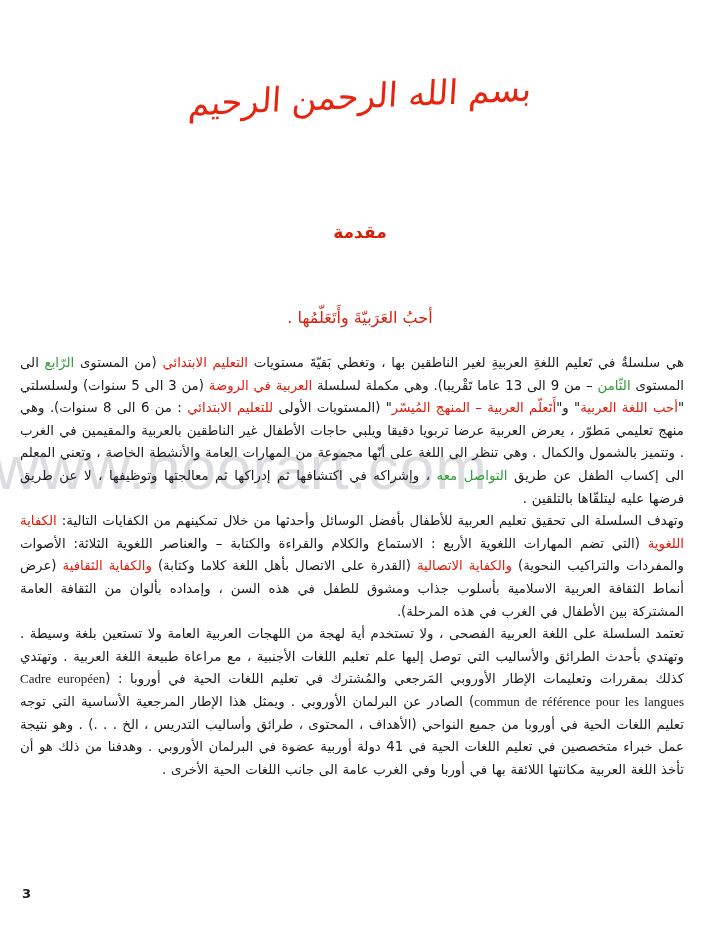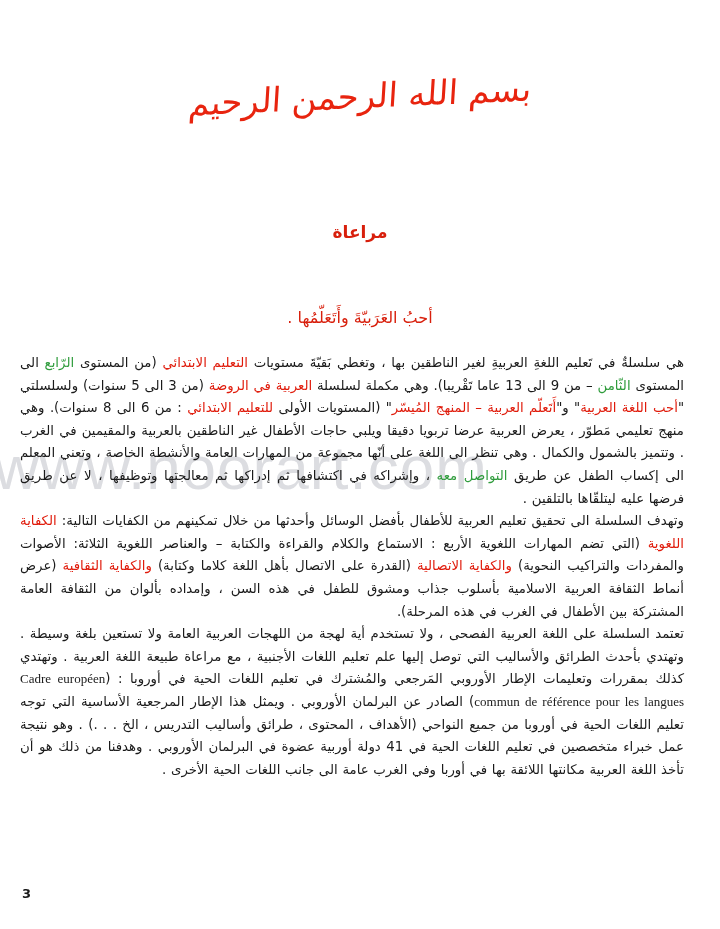--- a/index.html
+++ b/index.html
@@ -128,21 +128,21 @@
 <div class="page">
 
   <div class="watermark">
     <span>www.noorart.com</span>
   </div>
 
   <div class="basmala">
     <span class="basmala-text">بسم الله الرحمن الرحيم</span>
   </div>
 
-  <div class="doc-title">مراعاة</div>
+  <div class="doc-title">مقدمة</div>
 
   <div class="subtitle">أحبُ العَرَبيّةَ وأَتَعَلّمُها .</div>
 
   <div class="body-block">
     <p class="para"><span>هي سلسلةٌ في تَعليم اللغةِ العربيةِ لغير الناطقين بها ، وتغطي بَقيّةَ مستويات </span><span class="hl-red">التعليم الابتدائي</span><span> (من المستوى </span><span class="hl-green">الرّابع</span><span> الى المستوى </span><span class="hl-green">الثّامن</span><span> – من 9 الى 13 عاما تَقْريبا). وهي مكملة لسلسلة </span><span class="hl-red">العربية في الروضة</span><span> (من 3 الى 5 سنوات) ولسلسلتي "</span><span class="hl-red">أحب اللغة العربية</span><span>" و"</span><span class="hl-red">أَتَعلّم العربية – المنهج المُيسّر</span><span>" (المستويات الأولى </span><span class="hl-red">للتعليم الابتدائي</span><span> : من 6 الى 8 سنوات). وهي منهج تعليمي مَطوّر ، يعرض العربية عرضا تربويا دقيقا ويلبي حاجات الأطفال غير الناطقين بالعربية والمقيمين في الغرب . وتتميز بالشمول والكمال . وهي تنظر الى اللغة على أنّها مجموعة من المهارات العامة والأنشطة الخاصة ، وتعني المعلم الى إكساب الطفل عن طريق </span><span class="hl-green">التواصل معه</span><span> ، وإشراكه في اكتشافها ثم إدراكها ثم معالجتها وتوظيفها ، لا عن طريق فرضها عليه ليتلقّاها بالتلقين .</span></p>
     <p class="para"><span>وتهدف السلسلة الى تحقيق تعليم العربية للأطفال بأفضل الوسائل وأحدثها من خلال تمكينهم من الكفايات التالية: </span><span class="hl-red">الكفاية اللغوية</span><span> (التي تضم المهارات اللغوية الأربع : الاستماع والكلام والقراءة والكتابة – والعناصر اللغوية الثلاثة: الأصوات والمفردات والتراكيب النحوية) </span><span class="hl-red">والكفاية الاتصالية</span><span> (القدرة على الاتصال بأهل اللغة كلاما وكتابة) </span><span class="hl-red">والكفاية الثقافية</span><span> (عرض أنماط الثقافة العربية الاسلامية بأسلوب جذاب ومشوق للطفل في هذه السن ، وإمداده بألوان من الثقافة العامة المشتركة بين الأطفال في الغرب في هذه المرحلة).</span></p>
     <p class="para"><span>تعتمد السلسلة على اللغة العربية الفصحى ، ولا تستخدم أية لهجة من اللهجات العربية العامة ولا تستعين بلغة وسيطة . وتهتدي بأحدث الطرائق والأساليب التي توصل إليها علم تعليم اللغات الأجنبية ، مع مراعاة طبيعة اللغة العربية . وتهتدي كذلك بمقررات وتعليمات الإطار الأوروبي المَرجعي والمُشترك في تعليم اللغات الحية في أوروبا : (</span><span class="latin">Cadre européen commun de référence pour les langues</span><span>) الصادر عن البرلمان الأوروبي . ويمثل هذا الإطار المرجعية الأساسية التي توجه تعليم اللغات الحية في أوروبا من جميع النواحي (الأهداف ، المحتوى ، طرائق وأساليب التدريس ، الخ . . .) . وهو نتيجة عمل خبراء متخصصين في تعليم اللغات الحية في 41 دولة أوربية عضوة في البرلمان الأوروبي . وهدفنا من ذلك هو أن تأخذ اللغة العربية مكانتها اللائقة بها في أوربا وفي الغرب عامة الى جانب اللغات الحية الأخرى .</span></p>
   </div>
 
   <div class="page-number">3</div>

